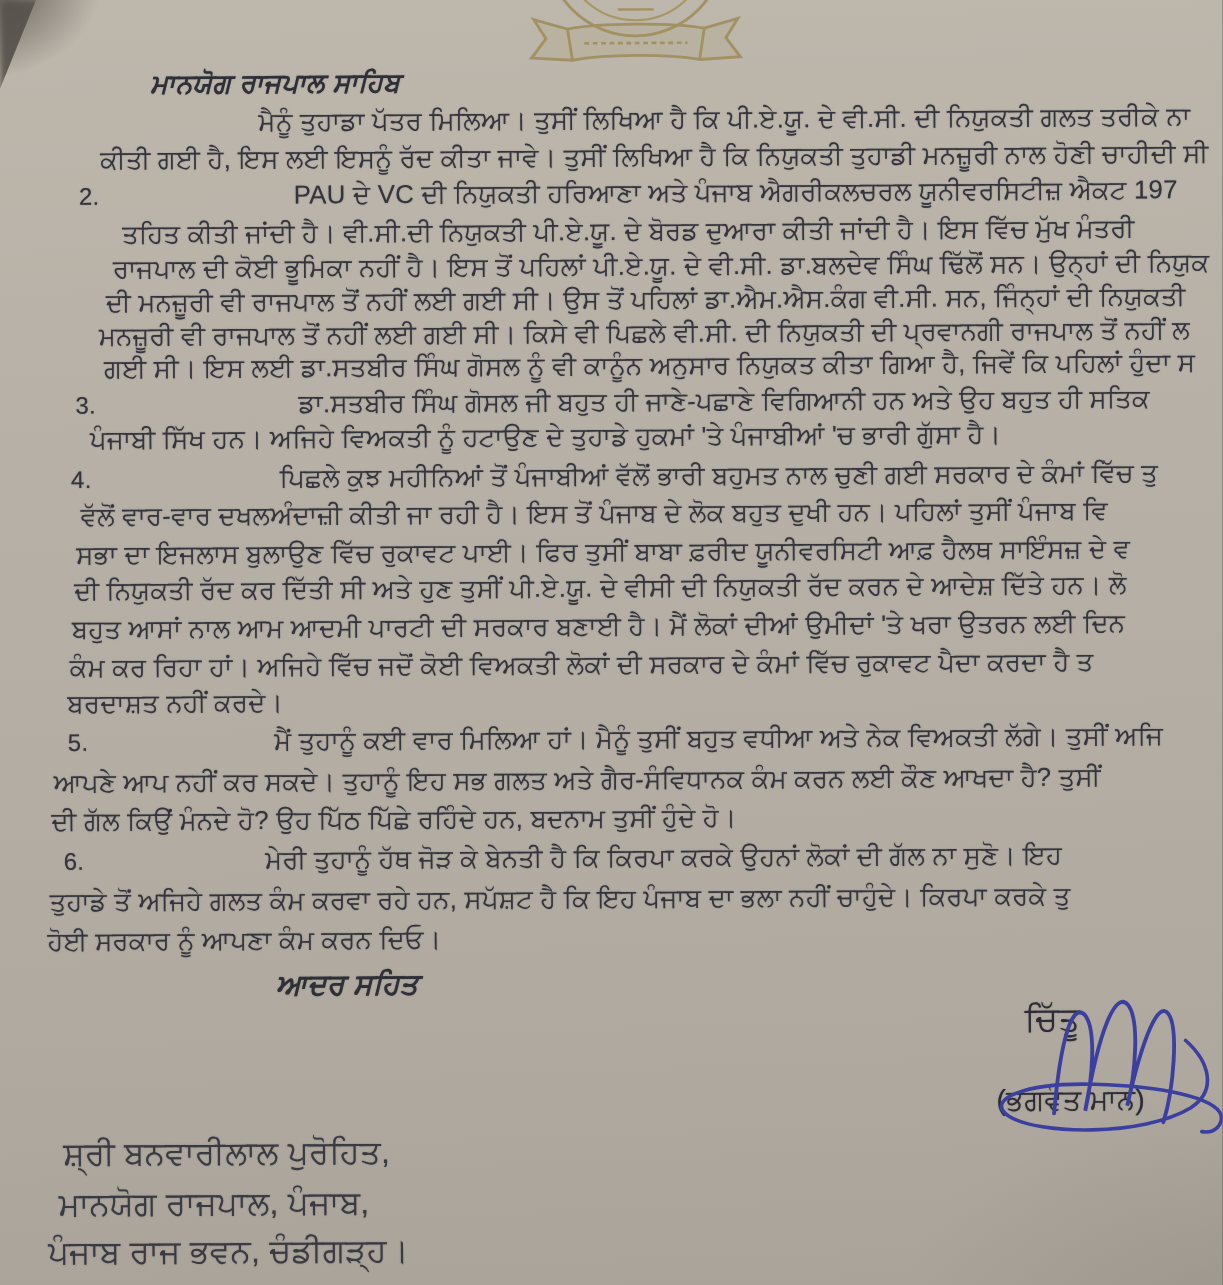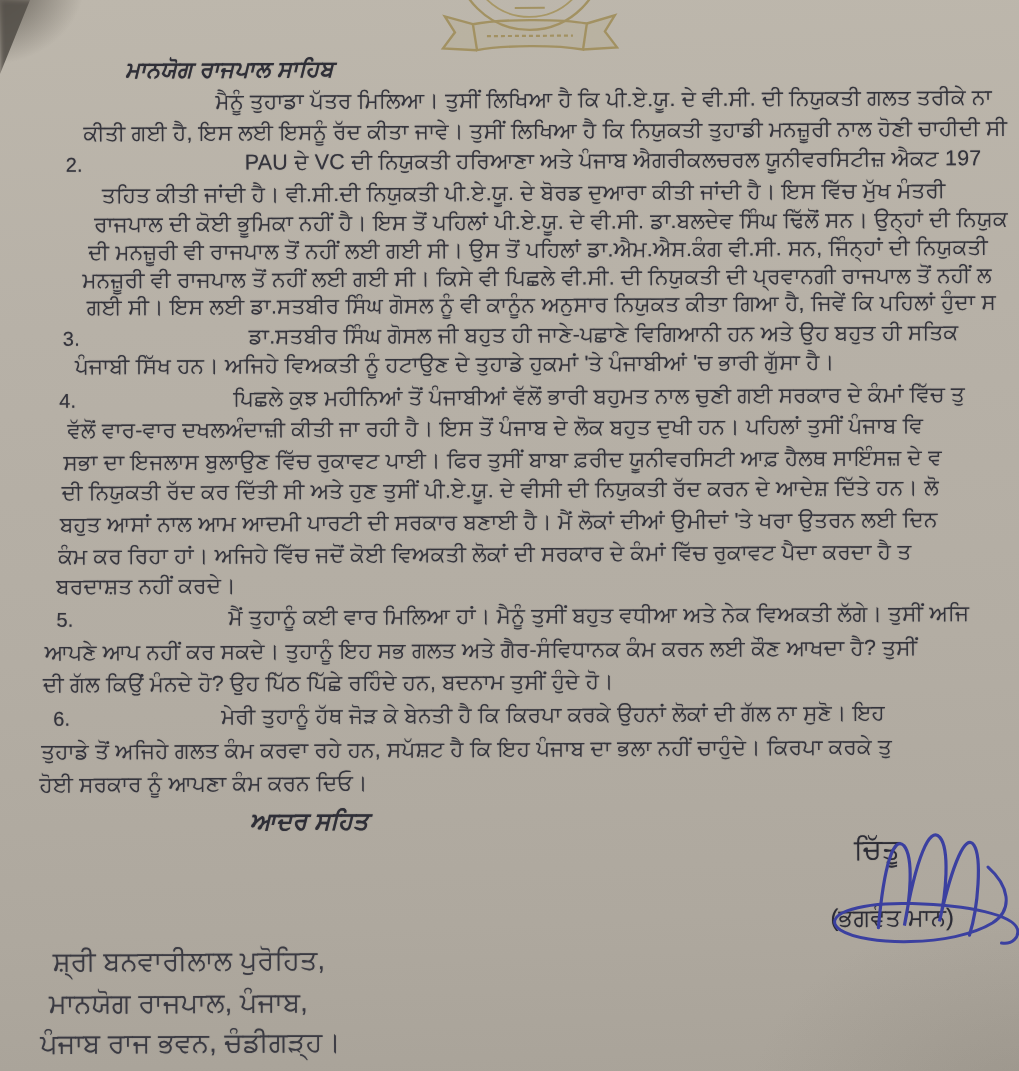--- a/index.html
+++ b/index.html
@@ -32,21 +32,21 @@
     color:#34343c;
     letter-spacing:.2px;
     text-shadow:0 0 1px rgba(52,52,62,.55);
   }
   .num{font-size:20px;}
   .salutation{
     font-weight:bold;font-style:italic;font-size:22px;color:#2f2f37;
     letter-spacing:.4px;
   }
   .closing{
-    font-weight:bold;font-style:italic;font-size:24px;color:#2f2f37;margin-left:20px;
+    font-weight:bold;font-style:italic;font-size:24px;color:#2f2f37;
   }
   .sig-annotation{font-size:28px;color:#2c2c35;font-weight:500;}
   .sig-name{font-size:24px;color:#2c2c35;font-weight:500;}
   .addr{font-size:27px;font-weight:500;color:#3a3a42;text-shadow:0 0 1px rgba(52,52,62,.5);}
   .emblem{position:absolute;left:428px;top:-122px;opacity:.8;}
   .signature{position:absolute;left:818px;top:818px;}
 </style>
 </head>
 <body>
 

